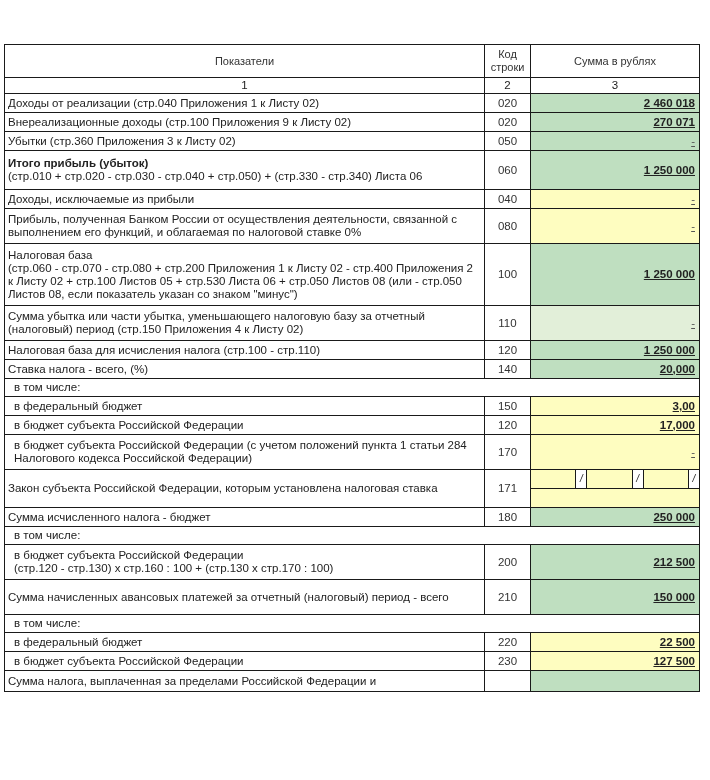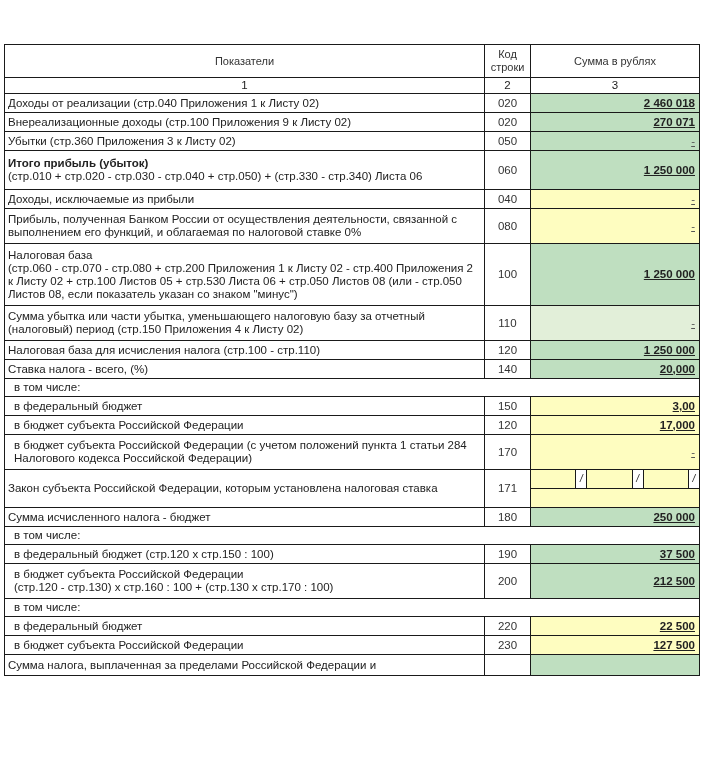--- a/index.html
+++ b/index.html
@@ -138,32 +138,32 @@
     </td>
   </tr>
   <tr class="h20">
     <td>Сумма исчисленного налога - бюджет</td>
     <td class="code">180</td>
     <td class="val green">250 000</td>
   </tr>
   <tr class="sub">
     <td colspan="3" class="ind">в том числе:</td>
   </tr>
-  <tr class="h20">
-    <td class="ind">в федеральный бюджет (стр.120 х стр.150 : 100)</td>
-    <td class="code">190</td>
-    <td class="val green">37 500</td>
-  </tr>
   <tr class="h36">
     <td class="ind">
       <div>в бюджет субъекта Российской Федерации</div>
       <div>(стр.120 - стр.130) х стр.160 : 100 + (стр.130 х стр.170 : 100)</div>
     </td>
     <td class="code">200</td>
     <td class="val green">212 500</td>
+  </tr>
+  <tr class="h36">
+    <td>Сумма начисленных авансовых платежей за отчетный (налоговый) период - всего</td>
+    <td class="code">210</td>
+    <td class="val green">150 000</td>
   </tr>
   <tr class="sub">
     <td colspan="3" class="ind">в том числе:</td>
   </tr>
   <tr class="h20">
     <td class="ind">в федеральный бюджет</td>
     <td class="code">220</td>
     <td class="val yellow">22 500</td>
   </tr>
   <tr class="h20">

